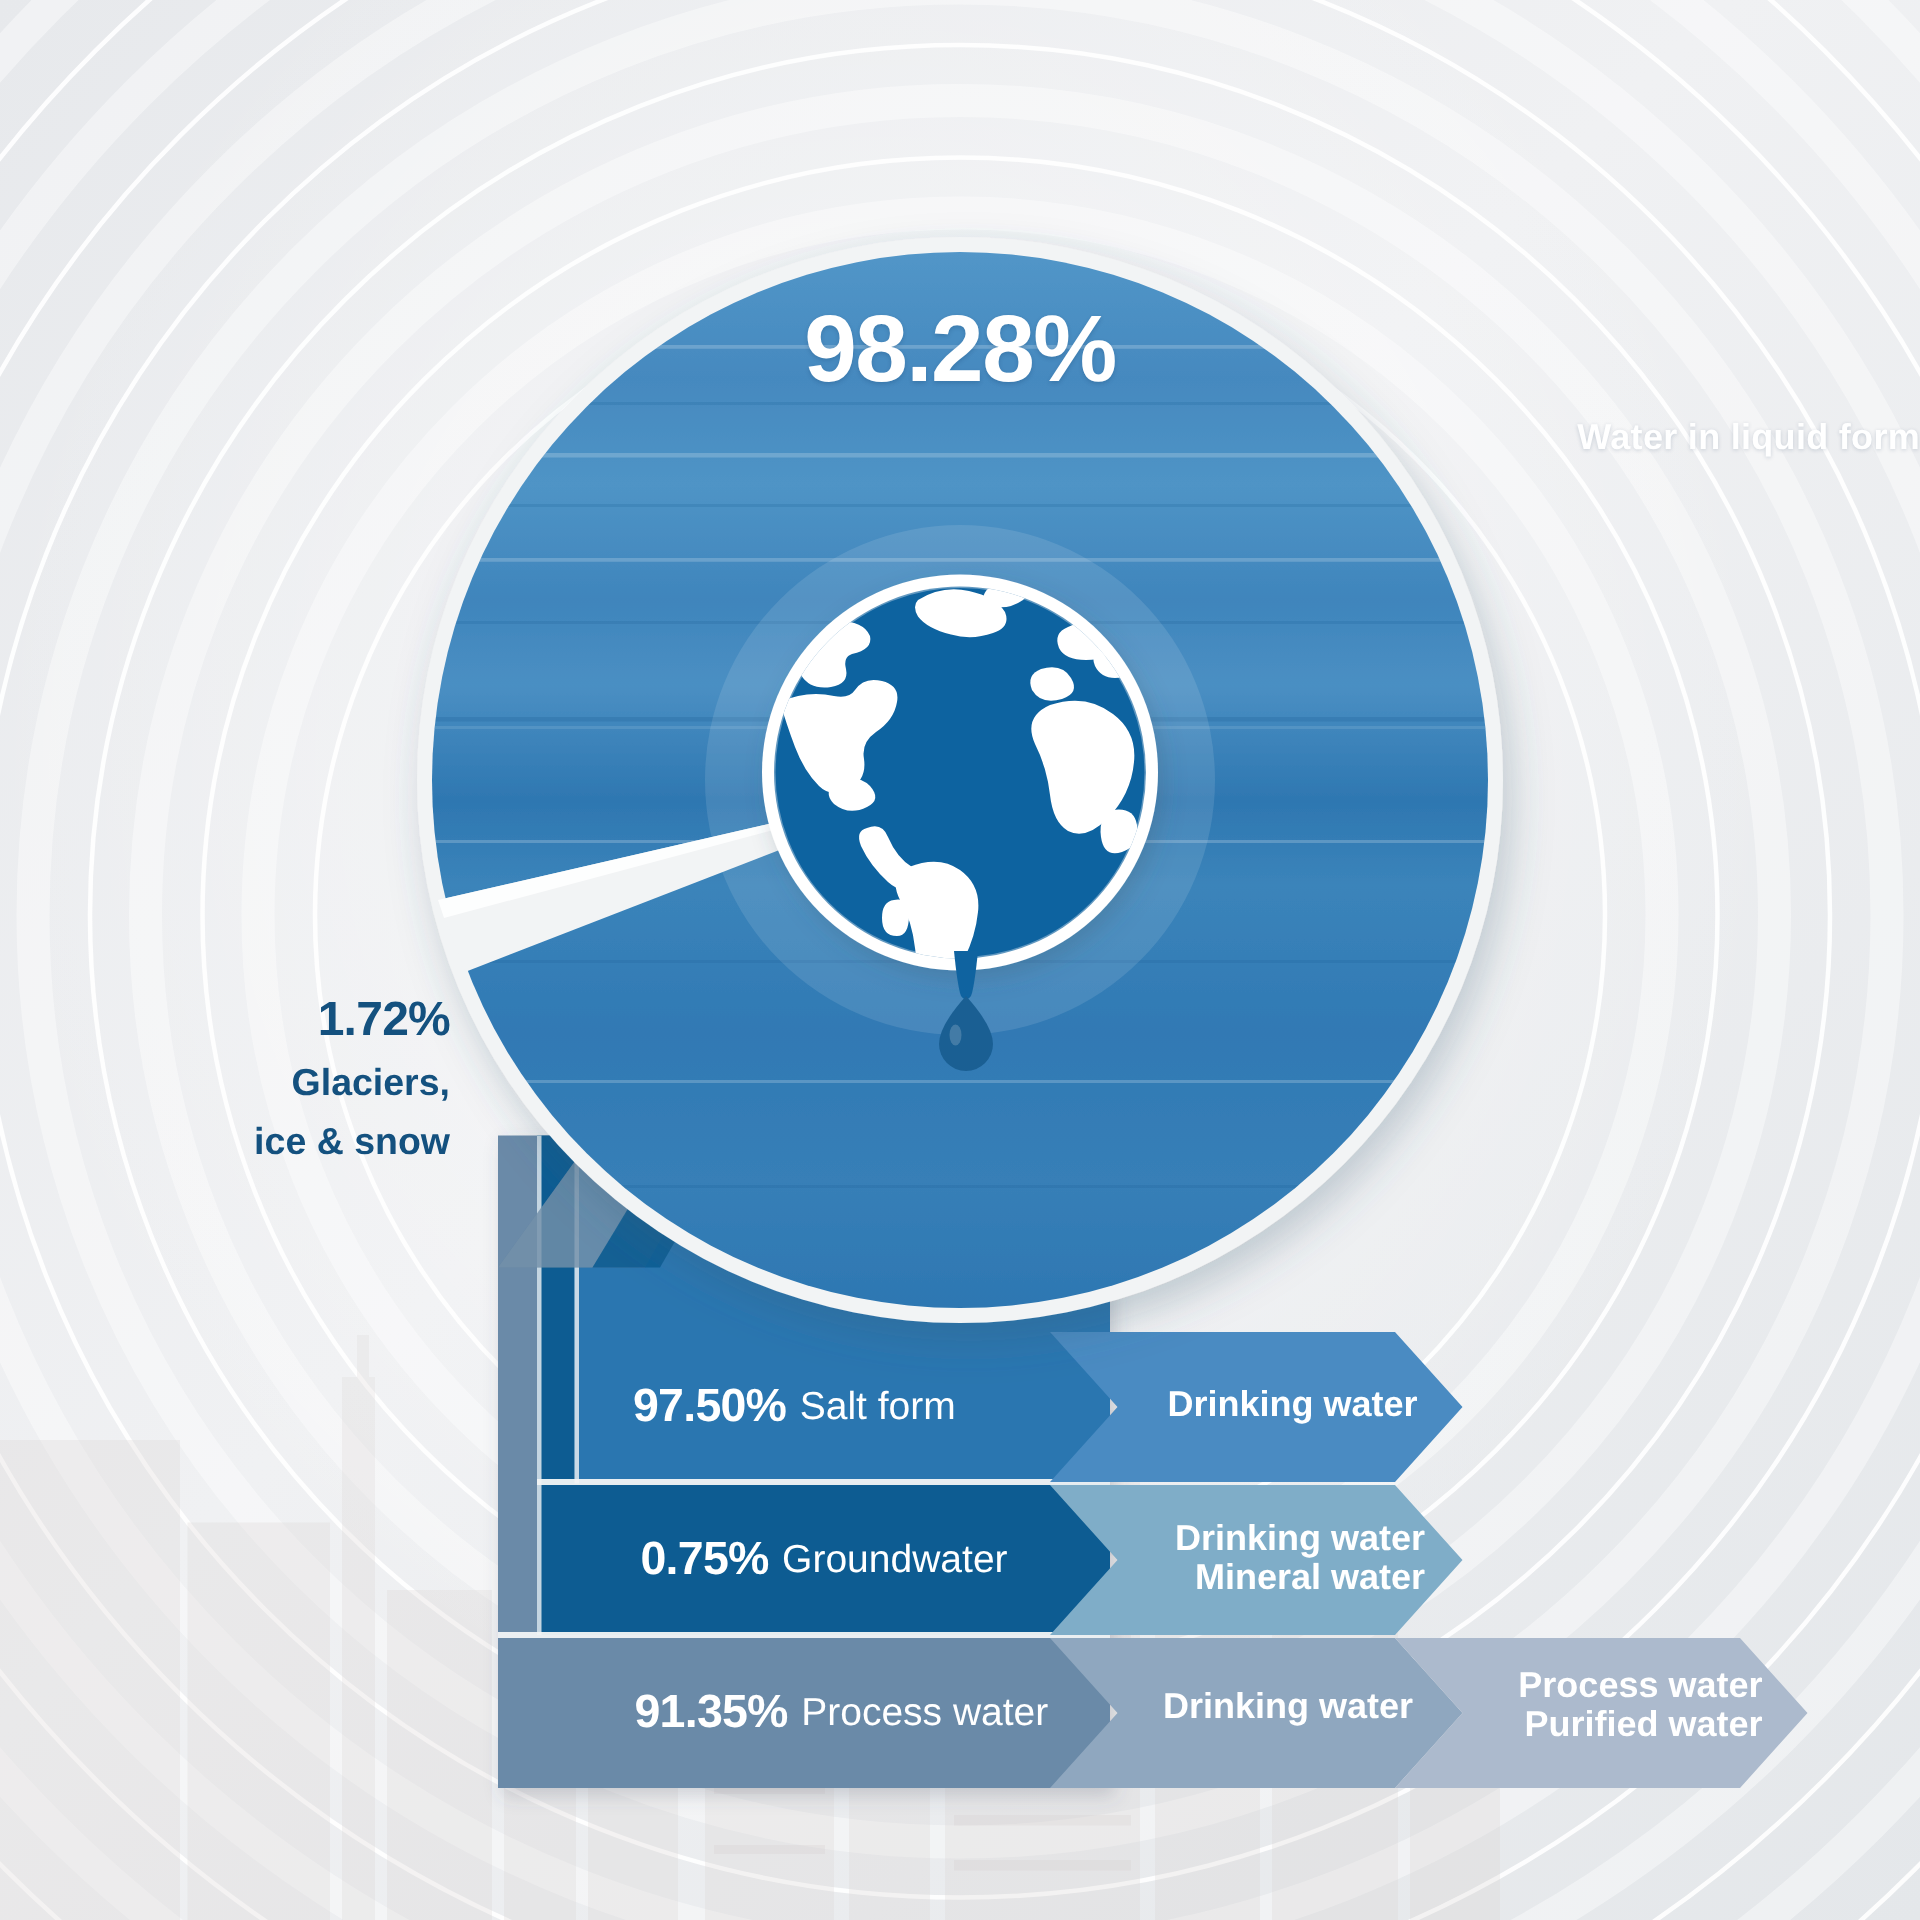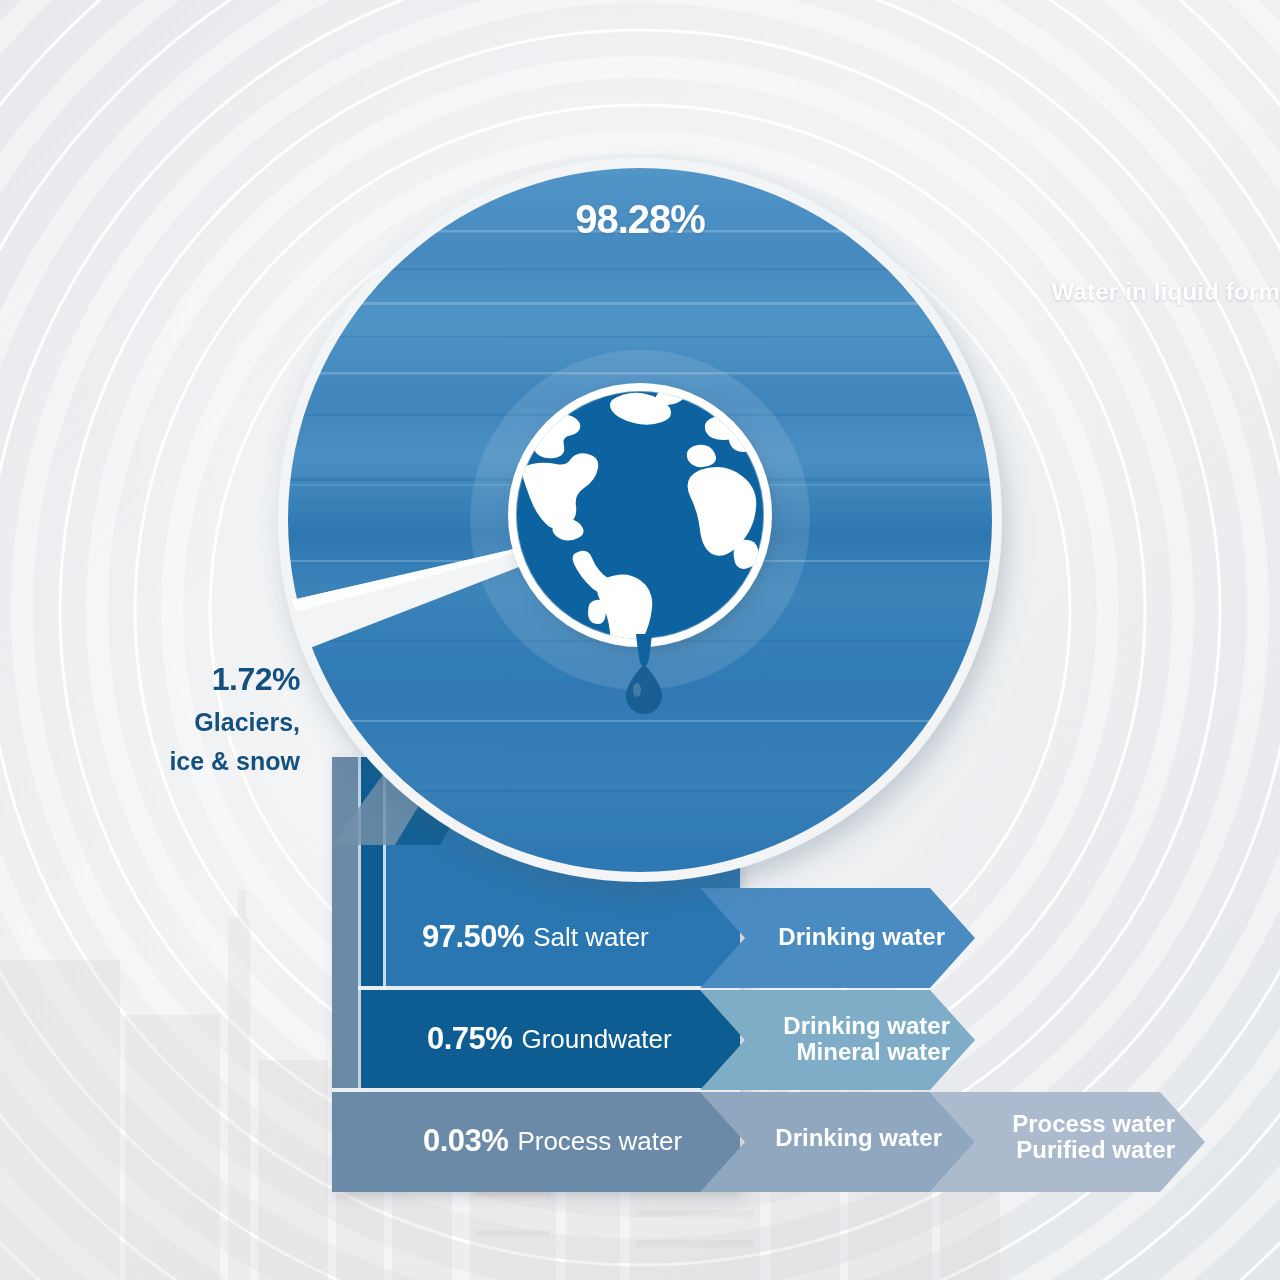--- a/index.html
+++ b/index.html
@@ -18,21 +18,21 @@
     position:absolute;inset:0;
     background:radial-gradient(ellipse at 46% 40%, rgba(255,255,255,.55) 0%, rgba(255,255,255,0) 62%);
   }
 
   
   .pie-wrap{position:absolute;left:0;top:0;width:1280px;height:1280px;}
 
   
   .pie-big{
     position:absolute;left:0;top:197px;width:1280px;text-align:center;
-    font-size:40px;font-weight:bold;color:#ffffff;letter-spacing:-1px;
+    font-size:63px;font-weight:bold;color:#ffffff;letter-spacing:-1px;
     text-shadow:0 1px 3px rgba(0,40,80,.18);
   }
   .pie-sub{
     position:absolute;left:0;top:278px;width:1280px;text-align:right;
     font-size:24px;font-weight:bold;color:#ffffff;letter-spacing:.2px;
     text-shadow:0 1px 3px rgba(0,40,80,.18);
   }
 
   
   .glacier{
@@ -283,37 +283,37 @@
   <div class="glacier">
     <span class="pct">1.72%</span>
     <span class="lbl">Glaciers,</span>
     <span class="lbl">ice &amp; snow</span>
   </div>
 
   <div class="bars">
 
     <div class="rowtext r1pct">
       <span class="pct">97.50%</span>
-      <span class="nm">Salt water</span>
+      <span class="nm">Salt form</span>
     </div>
     <div class="chev-lbl c1">
       <div>Drinking water</div>
     </div>
 
     <div class="rowtext r2pct">
       <span class="pct">0.75%</span>
       <span class="nm">Groundwater</span>
     </div>
     <div class="chev-lbl c2 two">
       <div>Drinking water</div>
       <div>Mineral water</div>
     </div>
 
     <div class="rowtext r3pct">
-      <span class="pct">0.03%</span>
+      <span class="pct">91.35%</span>
       <span class="nm">Process water</span>
     </div>
     <div class="chev-lbl c3">
       <div>Drinking water</div>
     </div>
     <div class="chev-lbl c4 two">
       <div>Process water</div>
       <div>Purified water</div>
     </div>
   </div>

